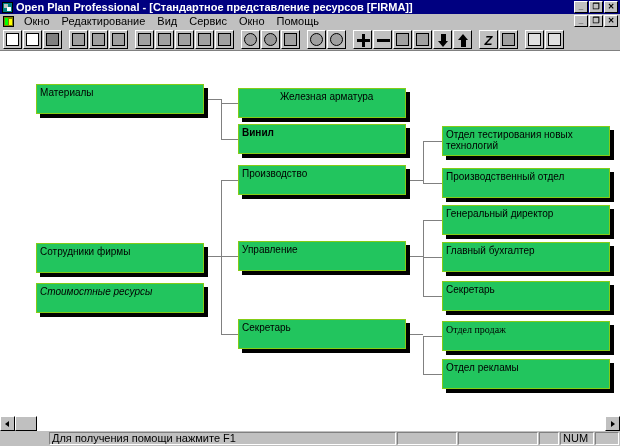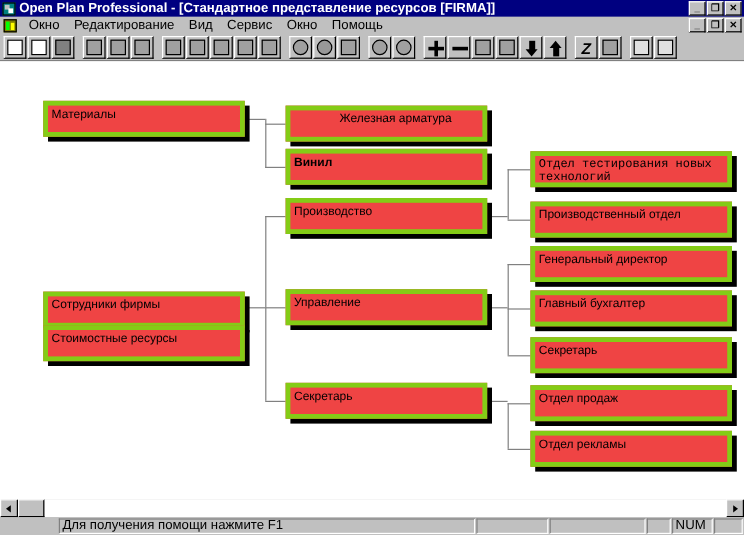--- a/index.html
+++ b/index.html
@@ -84,21 +84,21 @@
   .tb .letz{font-size:13px;font-weight:bold;text-align:center;line-height:15px;color:#000;font-style:italic;}
   .tb .win{background:#e0e0e0;border:1px solid #000;box-sizing:border-box;}
   .tb-sep{width:6px;flex:0 0 auto;}
 
   
   .client{
     position:absolute;left:0;top:51px;width:620px;height:364px;
     background:#ffffff;overflow:hidden;
   }
   .node{
-    position:absolute;background:#ef4444;border:4px solid #84cc16;
+    position:absolute;background:#22c55e;border:1px solid #84cc16;
     box-sizing:border-box;
     box-shadow:4px 4px 0 0 #000;
     padding:2px 3px;font-size:10px;color:#000;line-height:11px;
     overflow:hidden;
   }
   .conn{position:absolute;background:#808080;}
   .conn.h{height:1px;}
   .conn.v{width:1px;}
 
   
@@ -289,31 +289,31 @@
       <div class="conn h" style="left: 423px; top: 169px; width: 19px;"></div>
       <div class="conn h" style="left: 423px; top: 206px; width: 19px;"></div>
       <div class="conn h" style="left: 423px; top: 245px; width: 19px;"></div>
       <div class="conn h" style="left: 406px; top: 283px; width: 17px;"></div>
       <div class="conn v" style="left: 423px; top: 285px; height: 38px;"></div>
       <div class="conn h" style="left: 423px; top: 285px; width: 19px;"></div>
       <div class="conn h" style="left: 423px; top: 323px; width: 19px;"></div>
       <div class="node" style="left: 36px; top: 33px; width: 168px; height: 30px;">Материалы</div>
       <div class="node" style="left: 238px; top: 37px; width: 168px; height: 30px; padding-left: 41px;">Железная арматура</div>
       <div class="node" style="left: 238px; top: 73px; width: 168px; height: 30px; font-weight: bold;">Винил</div>
-      <div class="node" style="left: 442px; top: 75px; width: 168px; height: 30px; font-family: Liberation Mono, monospace;">Отдел тестирования новых технологий</div>
+      <div class="node" style="left: 442px; top: 75px; width: 168px; height: 30px;">Отдел тестирования новых технологий</div>
       <div class="node" style="left: 238px; top: 114px; width: 168px; height: 30px;">Производство</div>
       <div class="node" style="left: 442px; top: 117px; width: 168px; height: 30px;">Производственный отдел</div>
       <div class="node" style="left: 442px; top: 154px; width: 168px; height: 30px;">Генеральный директор</div>
       <div class="node" style="left: 36px; top: 192px; width: 168px; height: 30px;">Сотрудники фирмы</div>
       <div class="node" style="left: 238px; top: 190px; width: 168px; height: 30px;">Управление</div>
       <div class="node" style="left: 442px; top: 191px; width: 168px; height: 30px;">Главный бухгалтер</div>
-      <div class="node" style="left: 36px; top: 220px; width: 168px; height: 30px;">Стоимостные ресурсы</div>
+      <div class="node" style="left: 36px; top: 232px; width: 168px; height: 30px; font-style: italic;">Стоимостные ресурсы</div>
       <div class="node" style="left: 442px; top: 230px; width: 168px; height: 30px;">Секретарь</div>
       <div class="node" style="left: 238px; top: 268px; width: 168px; height: 30px;">Секретарь</div>
-      <div class="node" style="left: 442px; top: 270px; width: 168px; height: 30px;">Отдел продаж</div>
+      <div class="node" style="left: 442px; top: 270px; width: 168px; height: 30px; font-family: Liberation Serif, serif;">Отдел продаж</div>
       <div class="node" style="left: 442px; top: 308px; width: 168px; height: 30px;">Отдел рекламы</div>
     </div>
 
   <div class="hscroll">
     <div class="sbtn left">
         <span class="tri"></span>
       </div>
     <div class="strack">
       <div class="sthumb"></div>
     </div>

